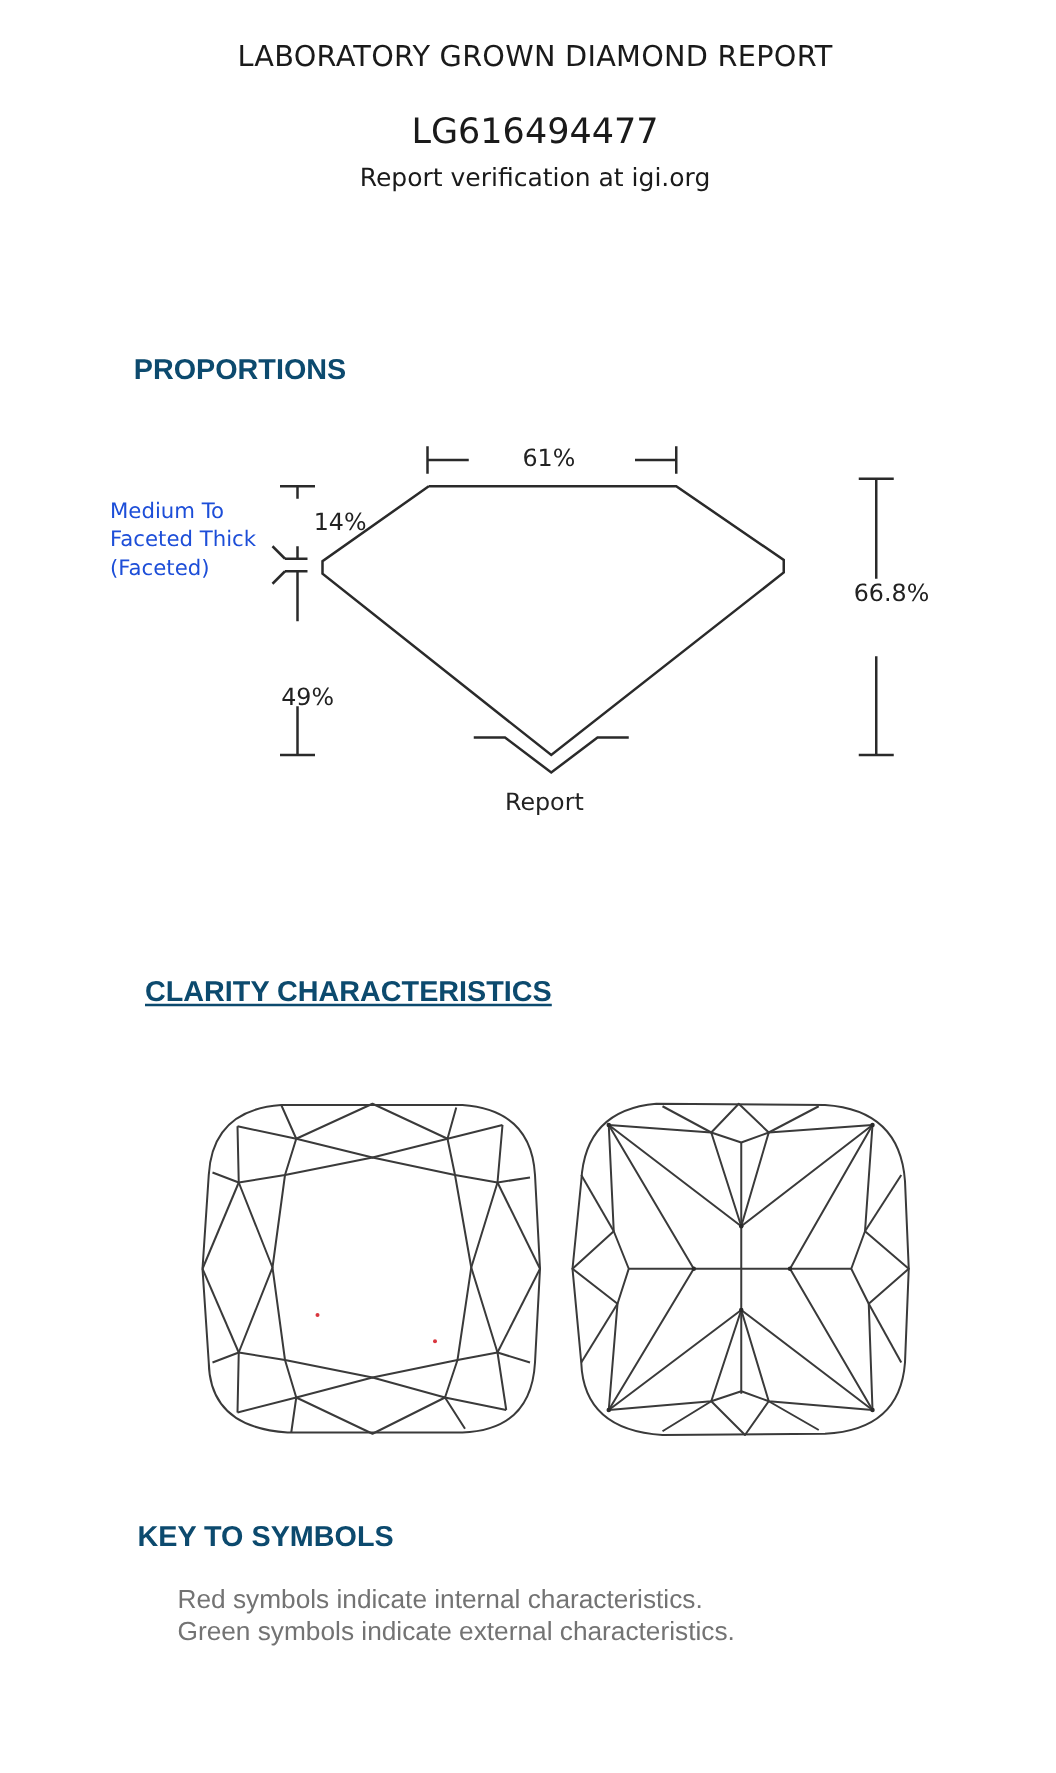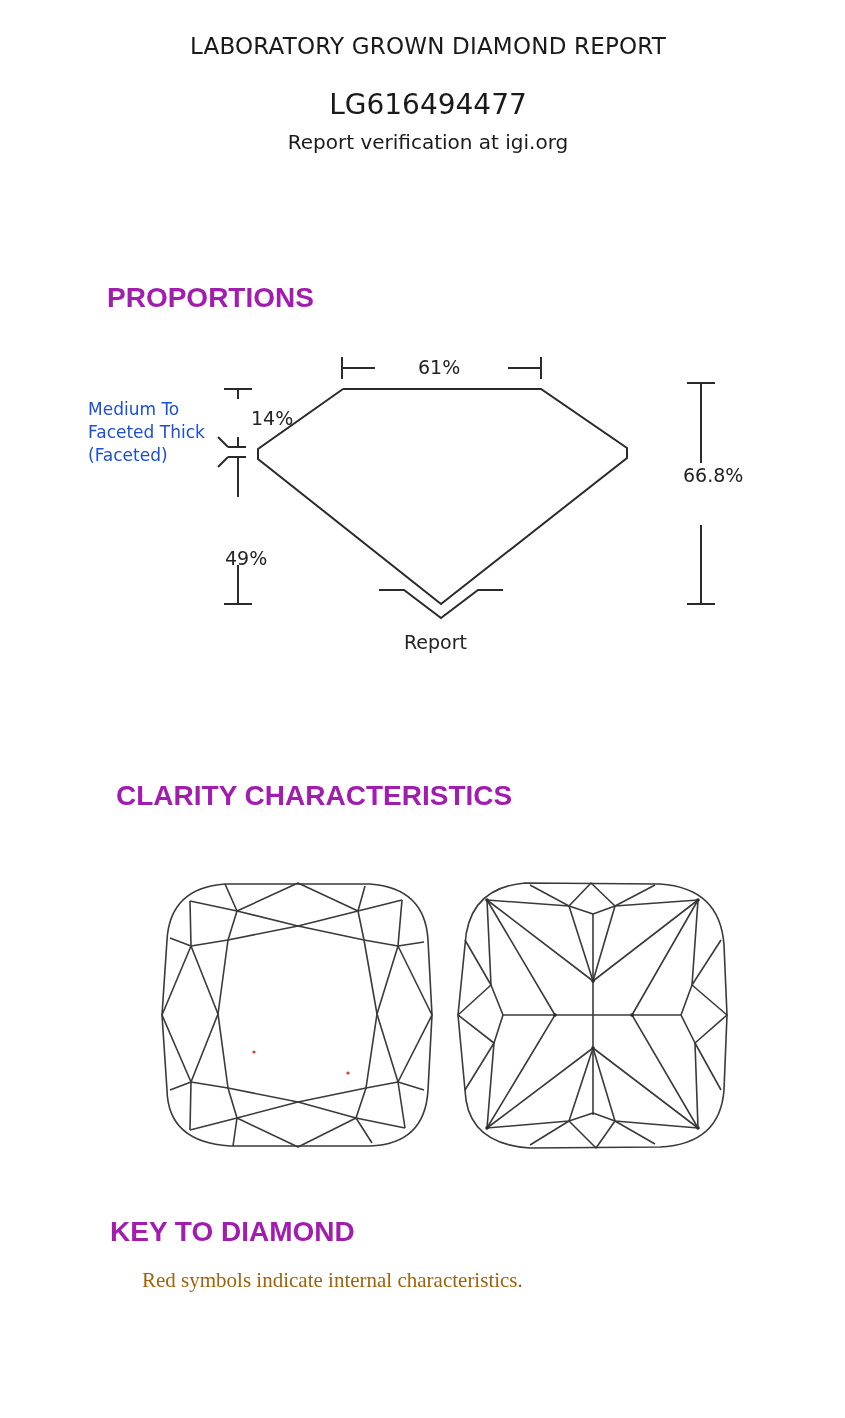--- a/index.html
+++ b/index.html
@@ -2,24 +2,24 @@
 <html><head>
 <meta charset="utf-8">
 <style>
   html, body { margin: 0; padding: 0; background: #ffffff; }
   body { width: 845px; height: 1418px; position: relative; overflow: hidden;
          font-family: "DejaVu Sans", "Liberation Sans", sans-serif; color: #1a1a1a; }
   .abs { position: absolute; }
   .title { top: 33px; left: 0; width: 856px; text-align: center; font-size: 23px; letter-spacing: 0.2px; }
   .report-no { top: 88px; left: 0; width: 856px; text-align: center; font-size: 28px; }
   .verify { top: 130px; left: 0; width: 856px; text-align: center; font-size: 20px; }
-  .section { font-family: "Liberation Sans", sans-serif; font-weight: bold; font-size: 28px; color: #a21caf; }
+  .section { font-family: "Liberation Sans", sans-serif; font-weight: bold; font-size: 23px; color: #0c4a6e; }
   .lbl { font-size: 19px; color: #222; }
   .girdle { top: 398px; left: 88px; font-size: 17px; line-height: 23px; color: #1d4ed8; }
-  .key-lines { top: 1267px; left: 142px; font-family: Liberation Serif, serif; font-size: 21px; line-height: 26px; color: #a16207; }
+  .key-lines { top: 1267px; left: 142px; font-family: Liberation Sans, sans-serif; font-size: 21px; line-height: 26px; color: #737373; }
   svg { position: absolute; overflow: visible; }
 </style>
 </head>
 <body>
 
 <div class="abs title">LABORATORY GROWN DIAMOND REPORT</div>
 <div class="abs report-no">LG616494477</div>
 <div class="abs verify">Report verification at igi.org</div>
 
 <div class="abs section" style="top:282px;left:107px;">PROPORTIONS</div>
@@ -59,21 +59,21 @@
 <div class="abs lbl" style="top:407px;left:238px;margin-left:13px;">14%</div>
 <div class="abs lbl" style="top:521px;left:225px;margin-top:26px;">49%</div>
 <div class="abs lbl" style="top:464px;left:683px;">66.8%</div>
 <div class="abs lbl" style="top:631px;left:404px;">Report</div>
 <div class="abs girdle">
   <div>Medium To</div>
   <div>Faceted Thick</div>
   <div>(Faceted)</div>
 </div>
 
-<div class="abs section" style="top:780px;left:116px;">CLARITY CHARACTERISTICS</div>
+<div class="abs section" style="top:780px;left:116px;text-decoration:underline;">CLARITY CHARACTERISTICS</div>
 
 <svg width="845" height="1418" style="left:0;top:0;" viewBox="0 0 845 1418">
   <g fill="none" stroke="#3a3a3a" stroke-width="1.6" stroke-linejoin="round">
     <path d="M225,884 L370,884 Q425,888 428,940 L432,1015 L428,1090 Q425,1144 370,1146 L230,1146 Q168,1142 167,1090 L162,1015 L167,940 Q170,888 225,884 Z"></path>
 
     <polyline points="225,884 237,911 298,883 358,911 365,886"></polyline>
     <polyline points="190,901 237,911 298,926 358,911 402,900"></polyline>
     <polyline points="170,938 191,946 228,940 298,926 364,940 398,946 424,942"></polyline>
     <polyline points="190,901 191,946 218,1014 191,1082 190,1130"></polyline>
     <polyline points="402,900 398,946 377,1014 398,1082 405,1128"></polyline>
@@ -123,16 +123,17 @@
     <circle cx="698" cy="900" r="1.8"></circle>
     <circle cx="487" cy="1128" r="1.8"></circle>
     <circle cx="698" cy="1128" r="1.8"></circle>
     <circle cx="555" cy="1015" r="1.8"></circle>
     <circle cx="632" cy="1015" r="1.8"></circle>
     <circle cx="593" cy="981" r="1.8"></circle>
     <circle cx="593" cy="1048" r="1.8"></circle>
   </g>
 </svg>
 
-<div class="abs section" style="top:1216px;left:110px;">KEY TO DIAMOND</div>
+<div class="abs section" style="top:1216px;left:110px;">KEY TO SYMBOLS</div>
 <div class="abs key-lines">
   <div>Red symbols indicate internal characteristics.</div>
+  <div>Green symbols indicate external characteristics.</div>
 </div>
 
 </body></html>

